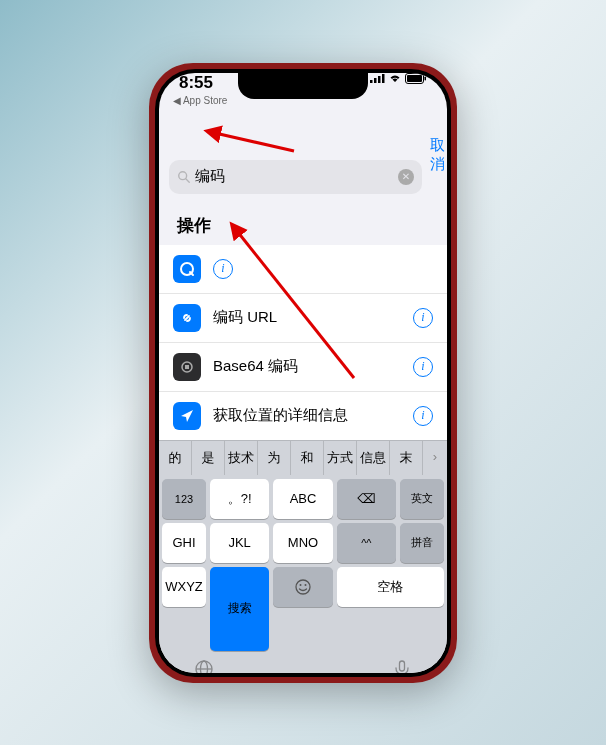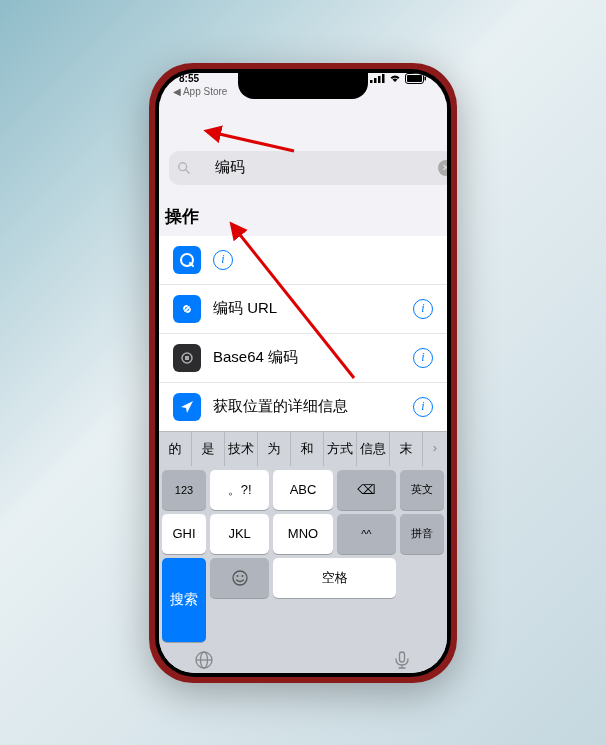--- a/index.html
+++ b/index.html
@@ -1,48 +1,48 @@
 <!DOCTYPE html>
 <html><head>
 <meta charset="utf-8">
 <style>
   * { margin: 0; padding: 0; box-sizing: border-box; font-family: -apple-system, "Helvetica Neue", sans-serif; }
   body { width: 606px; height: 745px; background: linear-gradient(135deg, #8fbcc9 0%, #e8f0f3 40%, #c5d8df 100%); display: flex; align-items: center; justify-content: center; position: relative; overflow: hidden; }
   .phone-outer { width: 308px; height: 620px; background: #8b1a1a; border-radius: 44px; padding: 6px; position: relative; box-shadow: 0 10px 40px rgba(0,0,0,0.3); }
   .phone-inner { width: 100%; height: 100%; background: #000; border-radius: 40px; padding: 4px; position: relative; }
   .screen { width: 100%; height: 100%; background: #f2f2f7; border-radius: 36px; overflow: hidden; position: relative; display: flex; flex-direction: column; }
   .notch { position: absolute; top: 0; left: 50%; transform: translateX(-50%); width: 130px; height: 26px; background: #000; border-radius: 0 0 16px 16px; z-index: 10; }
-  .status-bar { height: 42px; display: flex; align-items: flex-end; justify-content: space-between; padding: 0 20px 2px; font-size: 10px; font-weight: 600; color: #000; }
+  .status-bar { height: 42px; display: flex; align-items: flex-start; justify-content: space-between; padding: 0 20px 2px; font-size: 17px; font-weight: 600; color: #000; }
   .status-right { display: flex; gap: 3px; align-items: center; }
   .back-line { padding: 0 14px 4px; font-size: 10px; color: #666; }
   .search-row { display: flex; align-items: center; padding: 6px 10px; gap: 8px; background: #f2f2f7; }
-  .search-field { flex: 1; background: #e4e4e9; border-radius: 10px; height: 34px; display: flex; align-items: center; padding: 0 8px; gap: 24px; margin-top: 44px; }
+  .search-field { flex: 1; background: #e4e4e9; border-radius: 10px; height: 34px; display: flex; align-items: center; padding: 0 8px; gap: 4px; margin-top: 44px; }
   .search-icon-svg { width: 14px; height: 14px; opacity: 0.5; }
   .search-input { flex: 1; border: none; background: transparent; font-size: 15px; outline: none; color: #000; }
   .clear-btn { width: 16px; height: 16px; background: #aaa; border-radius: 50%; display: flex; align-items: center; justify-content: center; color: #e4e4e9; font-size: 10px; }
   .cancel-btn { color: #007aff; font-size: 15px; }
-  .section-header { padding: 14px 6px 8px; font-size: 17px; font-weight: 600; color: #000; background: #f2f2f7; }
+  .section-header { padding: 14px 18px 8px; font-size: 17px; font-weight: 600; color: #000; background: #f2f2f7; }
   .list { background: #fff; }
   .list-item { display: flex; align-items: center; padding: 10px 14px; border-bottom: 0.5px solid #e5e5e5; gap: 12px; }
   .list-item:last-child { border-bottom: none; }
   .app-icon { width: 28px; height: 28px; border-radius: 6px; display: flex; align-items: center; justify-content: center; flex-shrink: 0; }
   .app-icon.blue { background: #007aff; }
   .app-icon.dark { background: #2c2c2e; }
   .app-icon svg { width: 16px; height: 16px; }
   .item-label { flex: 1; font-size: 15px; color: #000; }
   .info-btn { width: 20px; height: 20px; border: 1.5px solid #007aff; border-radius: 50%; display: flex; align-items: center; justify-content: center; color: #007aff; font-size: 12px; font-style: italic; font-family: Georgia, serif; }
   .spacer { flex: 1; background: #f2f2f7; }
   .candidate-bar { display: flex; background: #d1d4da; border-top: 0.5px solid #b5b8bd; }
   .cand { flex: 1; text-align: center; padding: 8px 2px; font-size: 13px; color: #000; border-right: 0.5px solid #b5b8bd; }
   .cand:last-child { flex: 0 0 24px; border-right: none; color: #888; }
   .keyboard { background: #d1d4da; padding: 4px 3px 2px; }
   .kb-grid { display: grid; grid-template-columns: 44px 1fr 1fr 1fr 44px; grid-template-rows: repeat(4, 40px); gap: 4px; }
   .key { background: #fff; border-radius: 5px; display: flex; align-items: center; justify-content: center; font-size: 13px; color: #000; box-shadow: 0 1px 0 rgba(0,0,0,0.25); }
   .key.gray { background: #b0b5bd; }
-  .key.blue { background: #007aff; color: #ffffff; font-size: 14px; }
+  .key.blue { background: #007aff; color: #000000; font-size: 12px; }
   .key.tall { grid-row: span 2; }
   .key.wide { grid-column: span 2; }
   .key.small { font-size: 11px; }
   .kb-bottom { display: flex; justify-content: space-between; padding: 6px 30px 4px; }
   .kb-bottom-icon { width: 24px; height: 24px; display: flex; align-items: center; justify-content: center; opacity: 0.6; }
   .home-ind { height: 18px; display: flex; align-items: center; justify-content: center; background: #d1d4da; }
   .home-bar { width: 110px; height: 4px; background: #000; border-radius: 3px; }
   .arrow { position: absolute; z-index: 20; }
   .arrow svg { overflow: visible; }
 </style>
@@ -152,20 +152,21 @@
           <div class="key">ABC</div>
           <div class="key gray">⌫</div>
 
           <div class="key gray small">英文</div>
           <div class="key">GHI</div>
           <div class="key">JKL</div>
           <div class="key">MNO</div>
           <div class="key gray small">^^</div>
 
           <div class="key gray small">拼音</div>
+          <div class="key">WXYZ</div>
           <div class="key blue tall">搜索</div>
 
           <div class="key gray">
               <svg width="18" height="18" viewBox="0 0 18 18">
                 <circle cx="9" cy="9" r="7" fill="none" stroke="#555" stroke-width="1.3"></circle>
                 <circle cx="6.5" cy="7" r="1" fill="#555"></circle>
                 <circle cx="11.5" cy="7" r="1" fill="#555"></circle>
                 <path d="M5.5 11 Q9 14 12.5 11" fill="none" stroke="#555" stroke-width="1.3" stroke-linecap="round"></path>
               </svg>
             </div>

